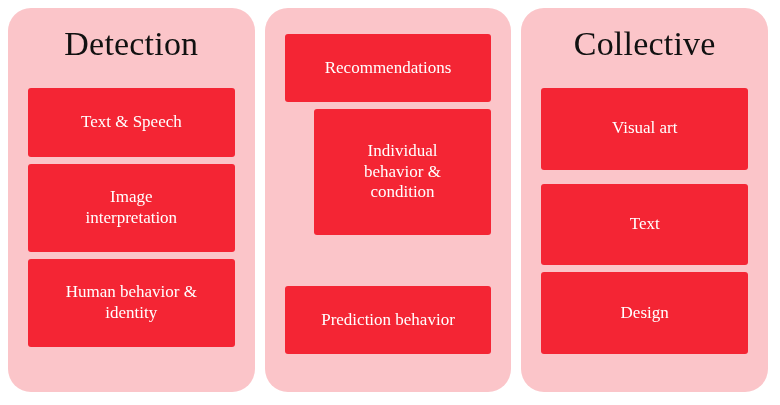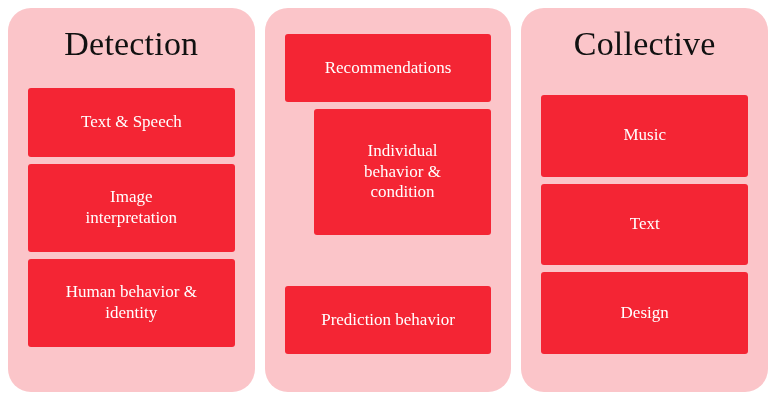--- a/index.html
+++ b/index.html
@@ -118,22 +118,22 @@
 behavior &amp;
 condition</div>
       <div class="gap-spacer"></div>
       <div class="item-box" data-lines="1">Prediction behavior</div>
     </div>
   </div>
 
   <div class="column">
     <div class="column-title">Collective</div>
     <div class="items">
+      <div class="item-box" data-lines="1">Visual art</div>
       <div class="box-gap"></div>
-      <div class="item-box" data-lines="1">Music</div>
       <div class="box-gap"></div>
       <div class="item-box" data-lines="1">Text</div>
       <div class="box-gap"></div>
       <div class="item-box" data-lines="1">Design</div>
     </div>
   </div>
 
 </div>
 
 </body></html>

